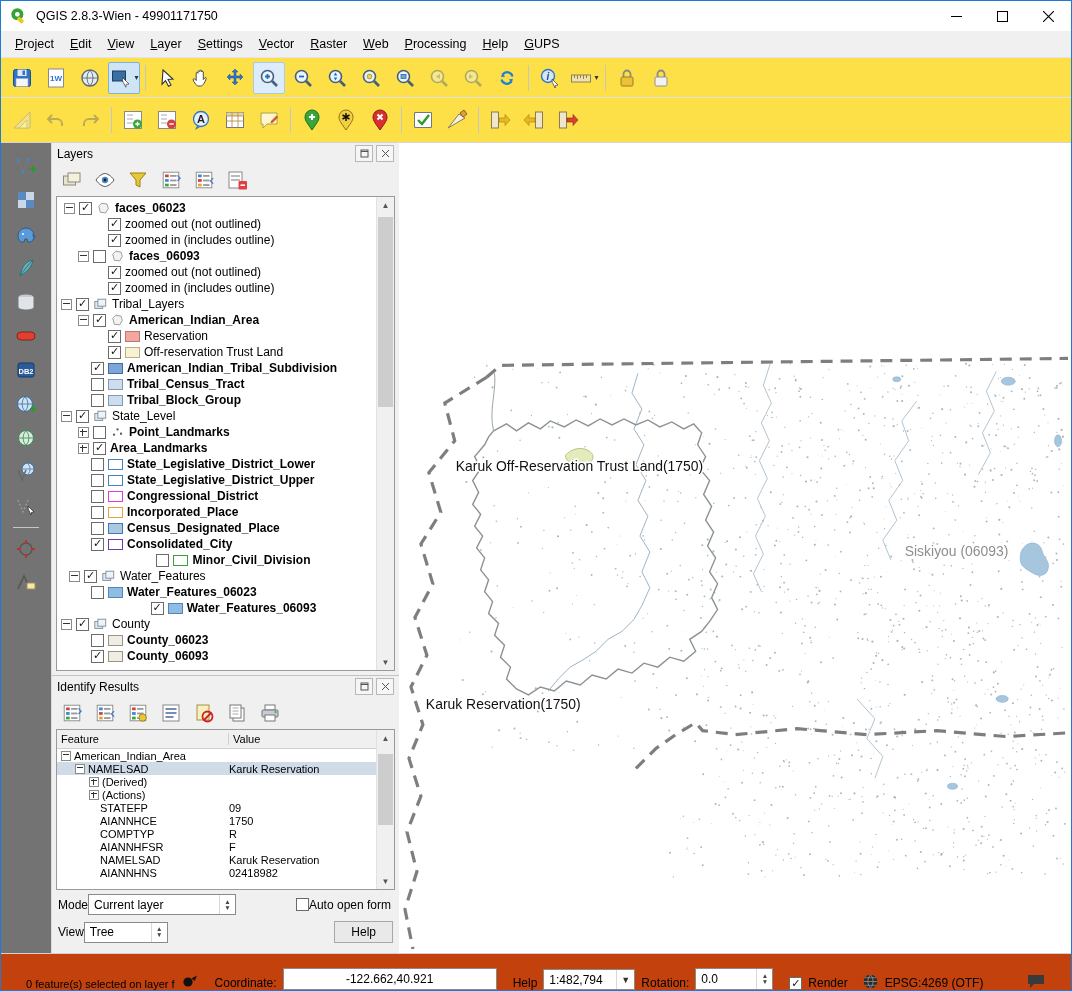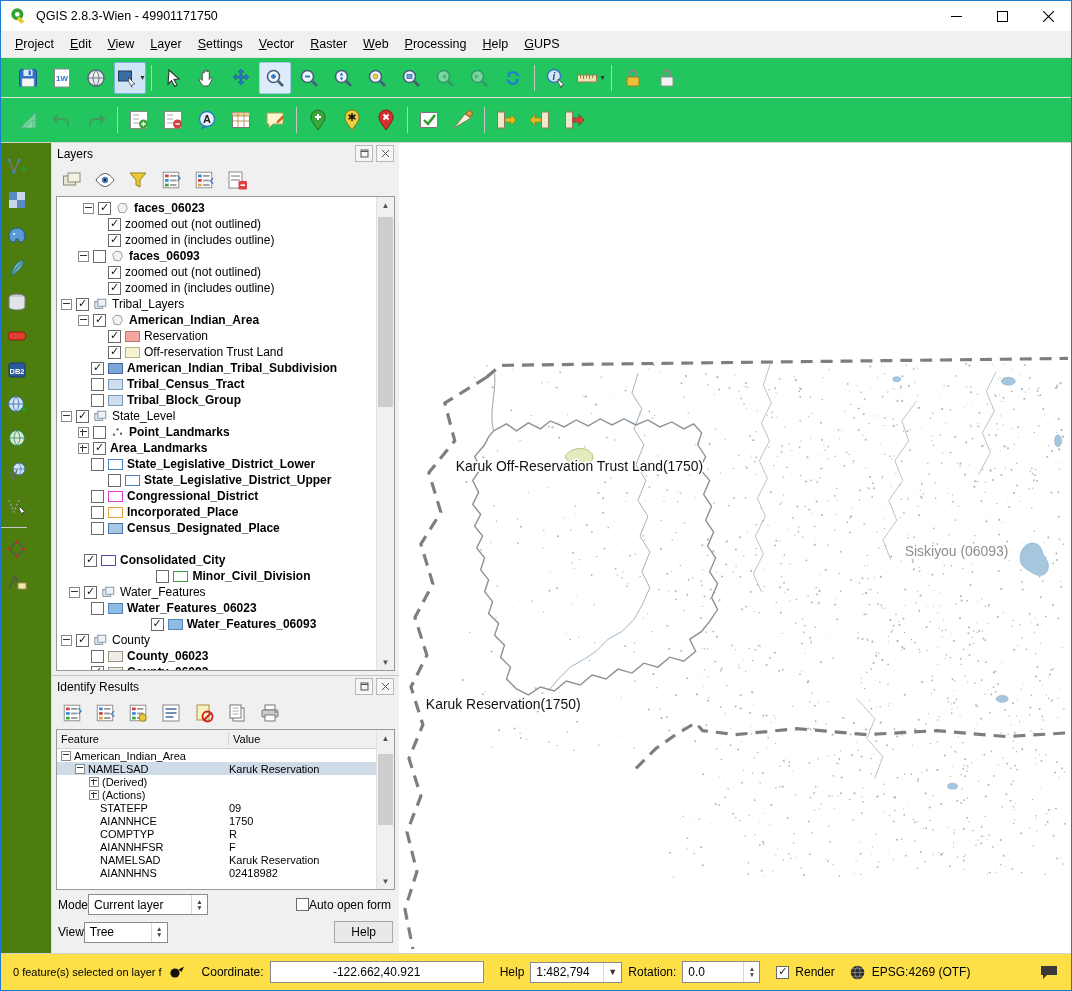--- a/index.html
+++ b/index.html
@@ -10,34 +10,34 @@
   .titlebar .logo{width:20px;height:20px;margin:0 7px 0 8px;flex:none}
   .titlebar .logo svg{width:20px;height:20px}
   .titlebar .title{font-size:12.5px;color:#000}
   .win-controls{margin-left:auto;display:flex;height:100%}
   .win-btn{width:46px;height:100%;display:flex;align-items:center;justify-content:center;background:transparent;border:0;padding:0}
   .win-btn svg{width:11px;height:11px}
   
   .menubar{height:26px;background:#f0f0f0;display:flex;align-items:center;padding-left:6px;flex:none;border-bottom:1px solid #e4e4e4}
   .menu-item{font-size:12.5px;padding:4px 8px;color:#000;white-space:nowrap}
   
-  .toolbar{background:#22c55e;display:flex;align-items:center;flex:none;padding-left:10px}
+  .toolbar{background:#fde047;display:flex;align-items:center;flex:none;padding-left:4px}
   .toolbar1{height:39px;border-bottom:1px solid #e2e2e2}
   .toolbar2{height:44px;border-bottom:1px solid #d4d4d4}
   .tb-btn{min-width:30px;height:30px;display:flex;align-items:center;justify-content:center;flex:none;border:1px solid transparent;border-radius:2px;margin:0 1px}
   .tb-btn .ico{display:flex}
   .tb-btn .ico svg{width:24px;height:24px}
   .tb-btn.pressed{background:#cfe4f7;border-color:#7fb2e0}
   .tb-btn.active{background:#dcecfa;border-color:#a8cbea}
   .tb-btn.disabled .ico{opacity:.42}
   .tb-btn .dd{font-size:8px;color:#333;margin-left:1px}
   .tb-sep{width:1px;height:26px;background:#c6c6c6;margin:0 4px;flex:none}
   
   .main{flex:1;display:flex;min-height:0}
-  .leftdock{width:50px;background:#4d7c0f;display:flex;flex-direction:column;align-items:flex-start;padding-top:6px;flex:none;border-right:1px solid #dcdcdc}
+  .leftdock{width:50px;background:#737373;display:flex;flex-direction:column;align-items:center;padding-top:6px;flex:none;border-right:1px solid #dcdcdc}
   .leftdock .tb-btn{margin:1px 0}
   .leftdock .tb-sep{width:26px;height:1px;margin:4px 0}
   .panels{width:347px;display:flex;flex-direction:column;flex:none;background:#f0f0f0}
   .panel{display:flex;flex-direction:column;min-height:0}
   .layers-panel{height:532px;flex:none}
   .identify-panel{flex:1;border-top:1px solid #c4c4c4}
   .panel-titlebar{height:21px;display:flex;align-items:center;padding:0 5px;flex:none}
   .panel-title{font-size:12px;flex:1;color:#000}
   .panel-btn{width:16px;height:15px;display:flex;align-items:center;justify-content:center;border:1px solid #b8b8b8;background:#f6f6f6;margin-left:3px}
   .panel-btn svg{width:9px;height:9px}
@@ -81,21 +81,21 @@
   .combo{height:21px;border:1px solid #8a8a8a;background:#fff;display:flex;align-items:center;font-size:12px;box-sizing:border-box}
   .combo .txt{flex:1;padding:0 5px;white-space:nowrap;overflow:hidden}
   .combo .spin2{width:15px;display:flex;flex-direction:column;align-items:center;justify-content:center;color:#444;font-size:6.5px;line-height:6px;border-left:1px solid #d8d8d8;height:100%}
   .combo .dd-box{width:17px;display:flex;align-items:center;justify-content:center;color:#333;font-size:9px;border-left:1px solid #d8d8d8;height:100%}
   .push{margin-left:auto}
   .btn{height:22px;padding:0 16px;border:1px solid #a8a8a8;background:#e9e9e9;font-size:12px;display:flex;align-items:center}
   
   .map{flex:1;background:#fff;position:relative;min-width:0}
   .map svg{position:absolute;inset:0;width:100%;height:100%}
   
-  .statusbar{height:36px;background:#fde047;border-top:1px solid #d2d2d2;display:flex;align-items:center;padding:0 12px;gap:6px;flex:none;font-size:12px;color:#000}
+  .statusbar{height:36px;background:#c2410c;border-top:1px solid #d2d2d2;display:flex;align-items:flex-end;padding:0 25px;gap:6px;flex:none;font-size:12px;color:#000}
   .sb-text{font-size:11px;white-space:nowrap}
   .sb-label{white-space:nowrap}
   .sb-icon{display:flex;flex:none}
   .coord-input{width:214px;height:22px;border:1px solid #8a8a8a;background:#fff;display:flex;align-items:center;justify-content:center;font-size:12px;box-sizing:border-box}
   .spinbox{width:78px;height:22px;border:1px solid #8a8a8a;background:#fff;display:flex;align-items:center;font-size:12px;box-sizing:border-box}
   .spinbox .txt{flex:1;padding:0 5px}
   .spinbox .spin2{width:15px;display:flex;flex-direction:column;align-items:center;justify-content:center;color:#444;font-size:6.5px;line-height:6px;border-left:1px solid #d8d8d8;height:100%}
 </style>
 </head>
 <body>
@@ -649,21 +649,21 @@
                   <rect x="5" y="6" width="9" height="2" fill="#bbb"></rect>
                   <rect x="5" y="10" width="9" height="2" fill="#bbb"></rect>
                   <rect x="12.5" y="12" width="8.5" height="8.5" rx="1" fill="#e04040"></rect>
                   <path d="M14.5 16.2h4.5" stroke="#fff" stroke-width="1.6"></path>
                 </svg>
               </span>
             </span>
           </div>
         <div class="tree-outer">
           <div class="tree-scroll" id="layers-tree">
-              <div class="tree-row" style="padding-left: 26px;">
+              <div class="tree-row" style="padding-left: 7px;">
                 <span class="exp"></span>
                 <span class="cb checked"></span>
                 <span class="ico">
                   <svg viewBox="0 0 16 16">
                     <path d="M2.5 6L6 2.5l6 1 1.5 5-3 5-6-.5z" fill="#f2f2ee" stroke="#8a9298"></path>
                   </svg>
                 </span>
                 <span class="lbl bold">faces_06023</span>
               </div>
               <div class="tree-row" style="padding-left: 38px;">
@@ -774,21 +774,21 @@
                 <span class="exp plus"></span>
                 <span class="cb checked"></span>
                 <span class="lbl bold">Area_Landmarks</span>
               </div>
               <div class="tree-row" style="padding-left: 21px;">
                 <span class="exp-sp"></span>
                 <span class="cb"></span>
                 <span class="swatch" style="background: rgb(255, 255, 255); border-color: rgb(74, 127, 192);"></span>
                 <span class="lbl bold">State_Legislative_District_Lower</span>
               </div>
-              <div class="tree-row" style="padding-left: 38px;">
+              <div class="tree-row" style="padding-left: 21px;">
                 <span class="exp-sp"></span>
                 <span class="cb"></span>
                 <span class="swatch" style="background: rgb(255, 255, 255); border-color: rgb(74, 127, 192);"></span>
                 <span class="lbl bold">State_Legislative_District_Upper</span>
               </div>
               <div class="tree-row" style="padding-left: 21px;">
                 <span class="exp-sp"></span>
                 <span class="cb"></span>
                 <span class="swatch" style="background: rgb(255, 255, 255); border-color: rgb(224, 58, 216);"></span>
                 <span class="lbl bold">Congressional_District</span>
@@ -798,21 +798,21 @@
                 <span class="cb"></span>
                 <span class="swatch" style="background: rgb(255, 255, 255); border-color: rgb(232, 162, 58);"></span>
                 <span class="lbl bold">Incorporated_Place</span>
               </div>
               <div class="tree-row" style="padding-left: 21px;">
                 <span class="exp-sp"></span>
                 <span class="cb"></span>
                 <span class="swatch" style="background: rgb(169, 200, 226); border-color: rgb(72, 120, 168);"></span>
                 <span class="lbl bold">Census_Designated_Place</span>
               </div>
-              <div class="tree-row" style="padding-left: 14px; margin-top: 16px;">
+              <div class="tree-row" style="padding-left: 21px;">
                 <span class="exp-sp"></span>
                 <span class="cb checked"></span>
                 <span class="swatch" style="background: rgb(255, 255, 255); border-color: rgb(106, 58, 176);"></span>
                 <span class="lbl bold">Consolidated_City</span>
               </div>
               <div class="tree-row" style="padding-left: 21px; justify-content: center;">
                 <span class="exp-sp"></span>
                 <span class="cb"></span>
                 <span class="swatch" style="background: rgb(255, 255, 255); border-color: rgb(58, 160, 58);"></span>
                 <span class="lbl bold">Minor_Civil_Division</span>
@@ -1051,21 +1051,21 @@
           <div class="scrollbar-v">
             <span class="sb-btn">▲</span>
             <span class="sb-track">
                 <span class="sb-thumb" style="top:6%;height:56%"></span>
               </span>
             <span class="sb-btn">▼</span>
           </div>
         </div>
         <div class="panel-footer-row">
           <span>Mode</span>
-          <div class="combo" style="width:120px">
+          <div class="combo" style="width:148px">
             <span class="txt">Current layer</span>
             <span class="spin2">
                 <span>▲</span>
                 <span>▼</span>
               </span>
           </div>
           <span class="push cb" id="auto-open-cb"></span>
           <span style="padding-right:2px">Auto open form</span>
         </div>
         <div class="panel-footer-row">

